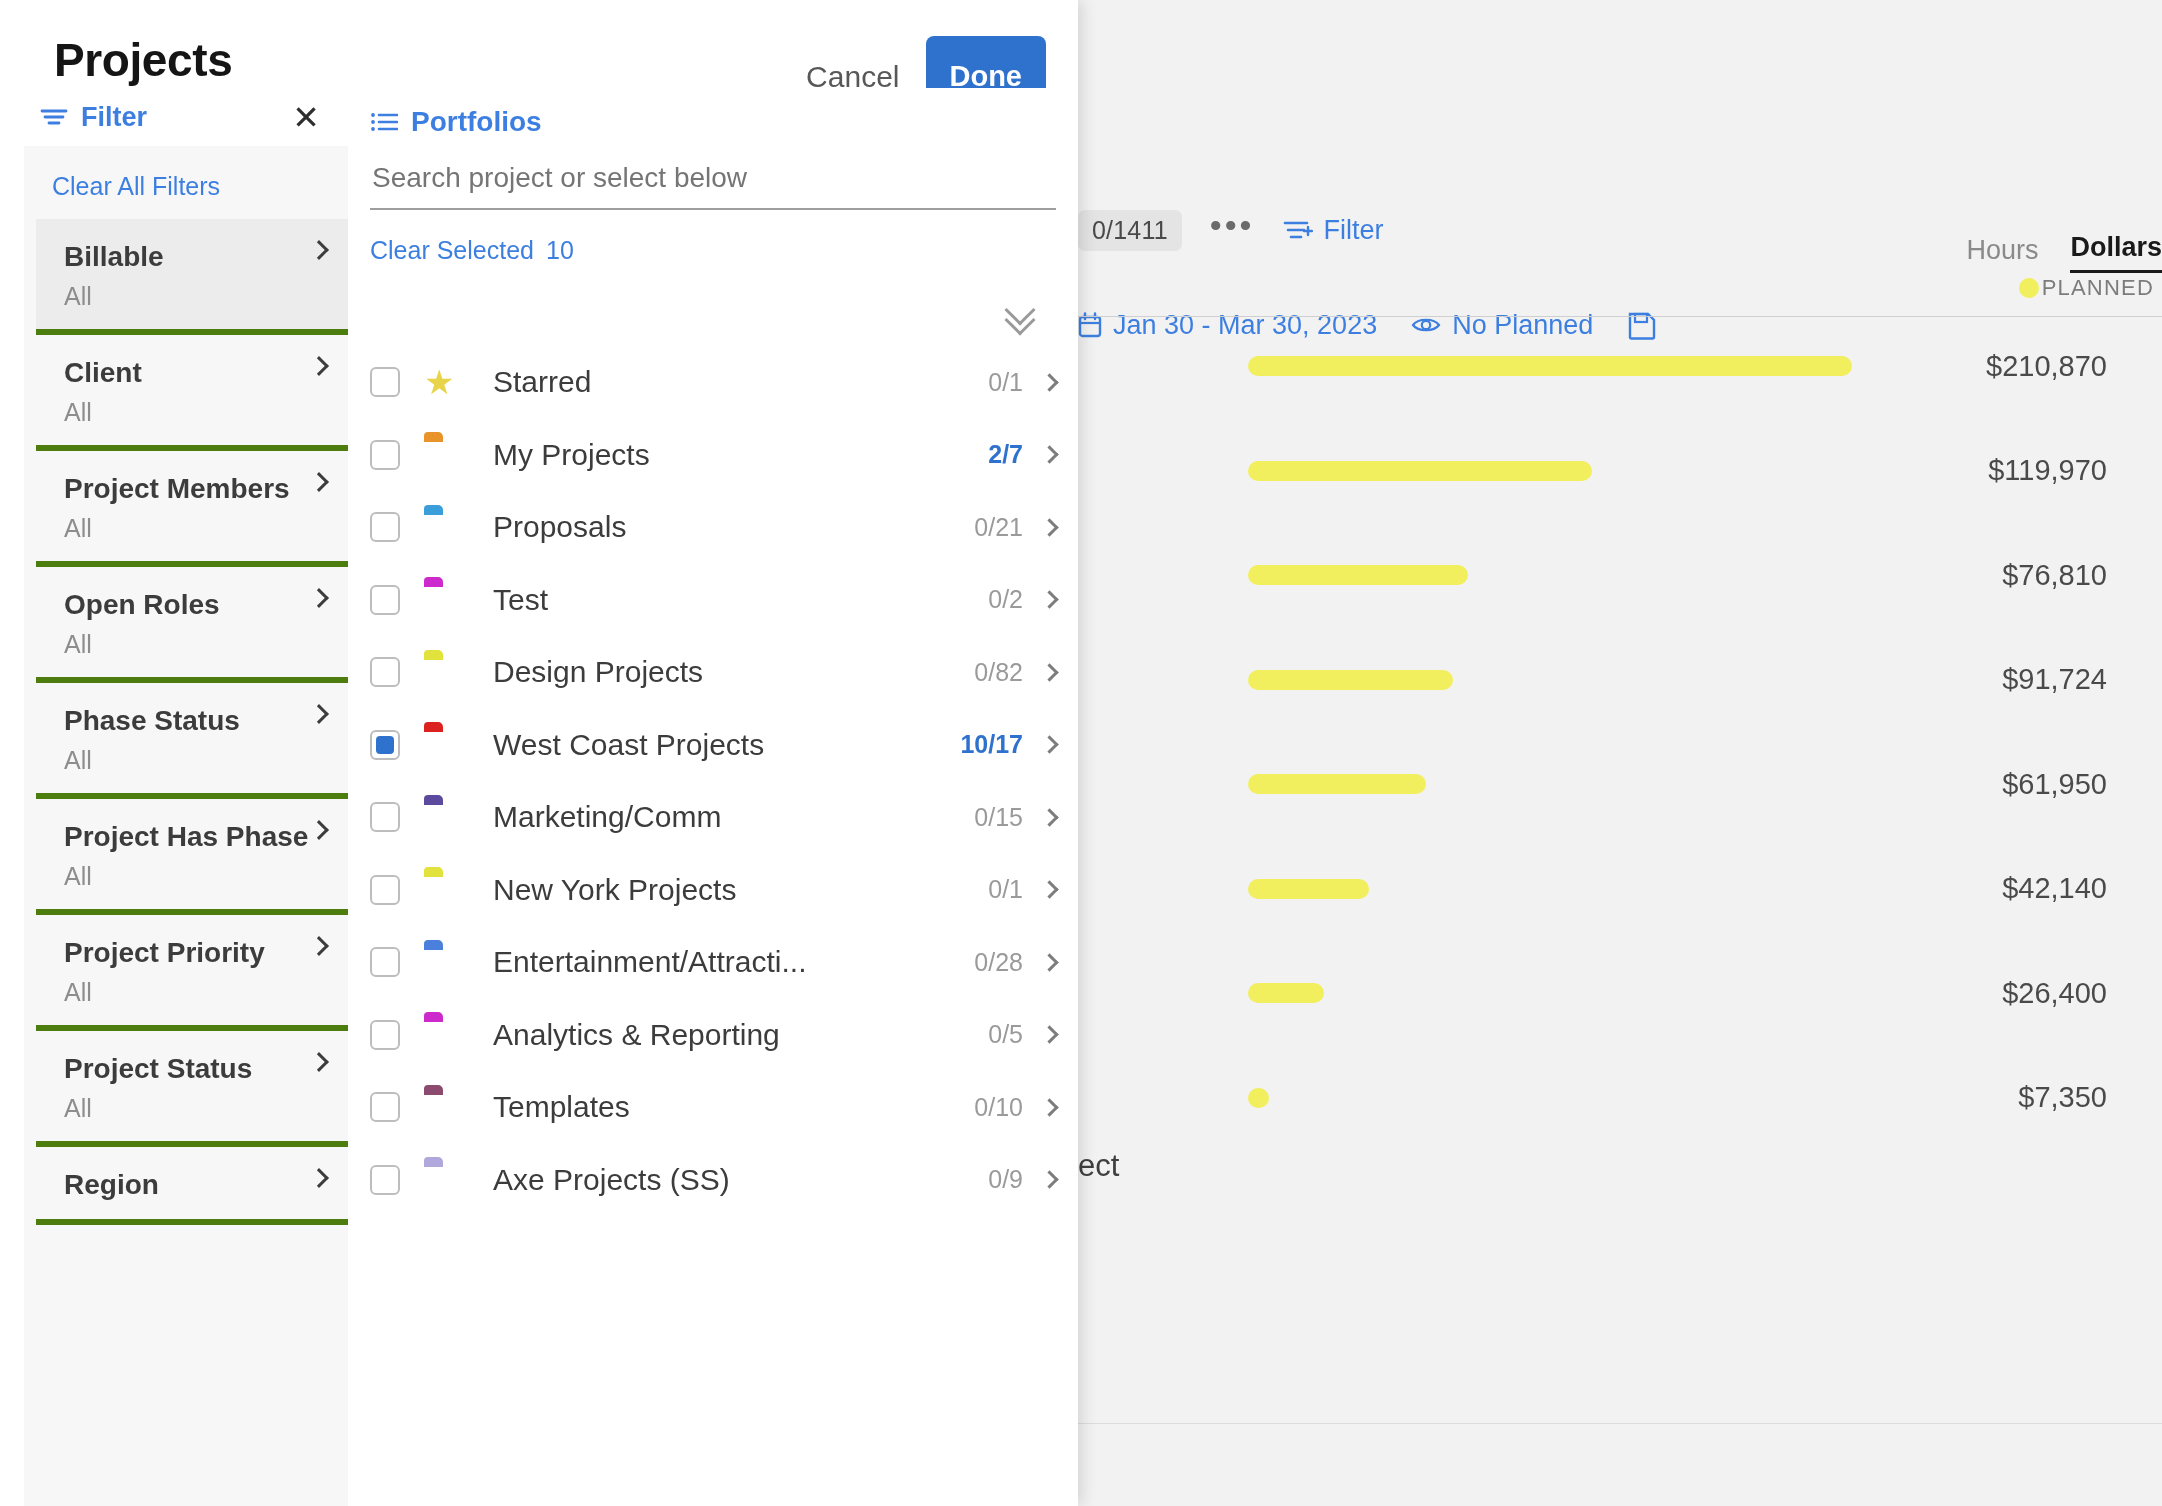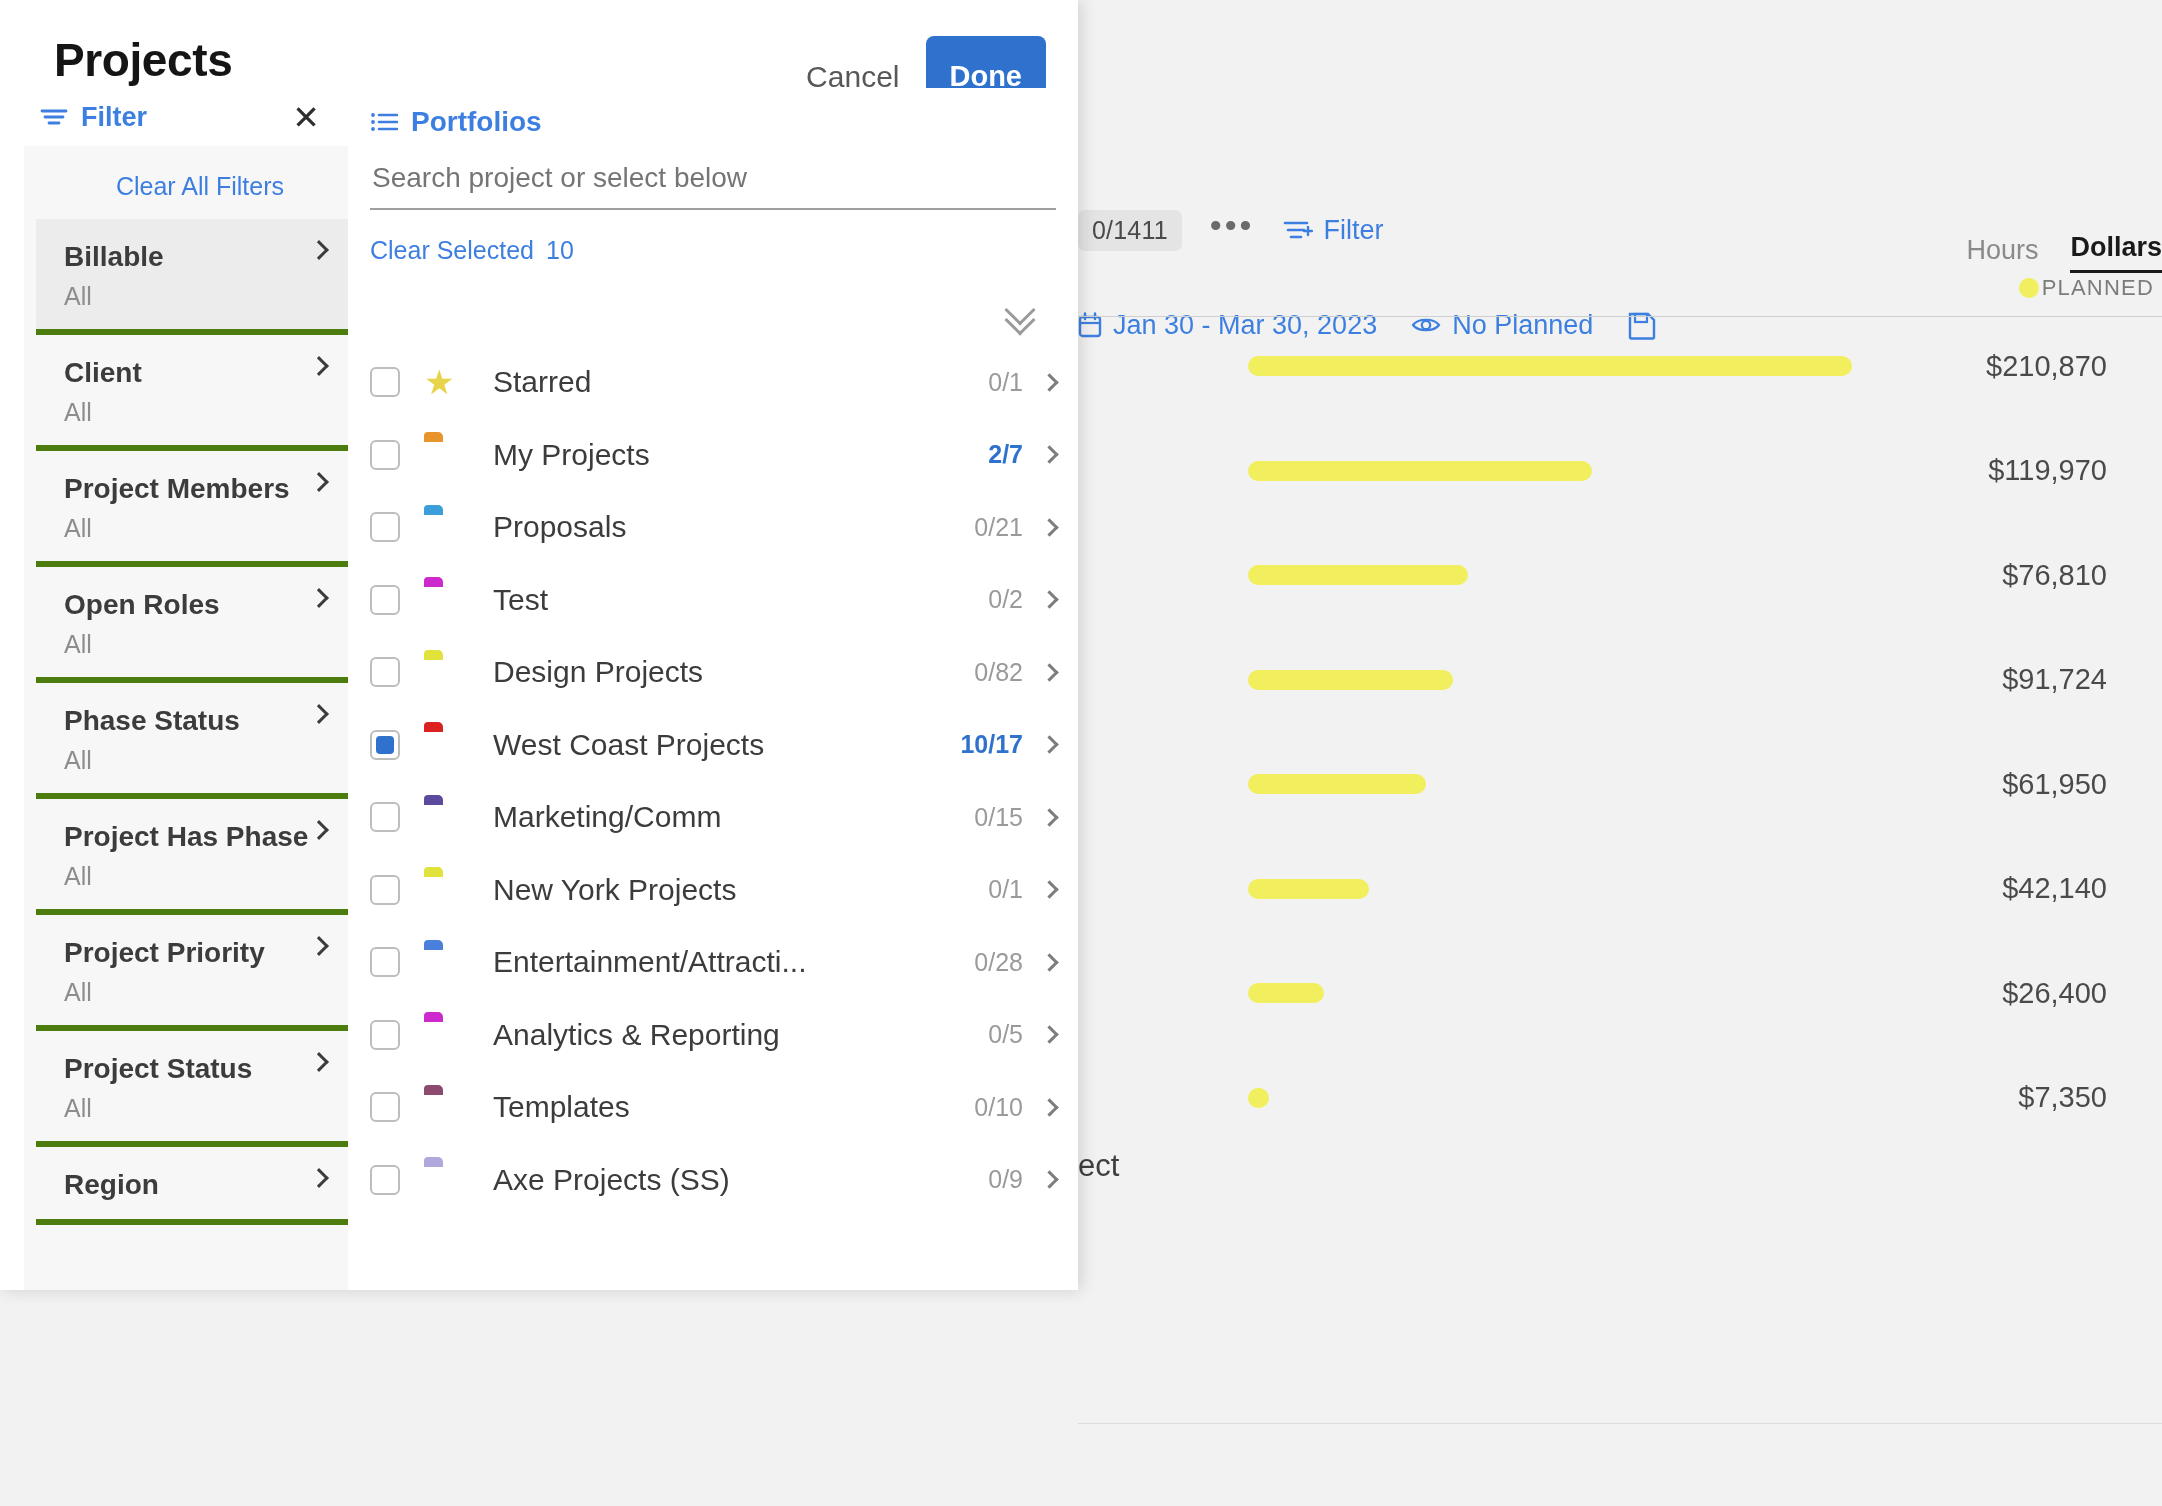--- a/index.html
+++ b/index.html
@@ -50,38 +50,38 @@
 
   .bars-area { position: absolute; left: 1078px; top: 325px; right: 0; bottom: 0; padding-left: 8px; }
   .bar-row { position: absolute; left: 0; right: 0; height: 70px; display: flex; align-items: center; }
   .bar-track { position: absolute; left: 170px; right: 255px; height: 70px; display:flex; align-items:center;}
   .bar-fill { height: 20px; border-radius: 10px; background: #f2ef5e; }
   .bar-value { position: absolute; right: 55px; font-size: 29px; color: #4a4a4a; white-space: nowrap; }
 
   .ghost-label { position: absolute; left: 1078px; top: 1148px; font-size: 31px; color: #3f3f3f; }
 
   
-  .modal { position: absolute; left: 0; top: 0; width: 1078px; height: 1290px;
+  .modal { position: absolute; left: 0; top: 0; width: 1078px; height: 1506px;
            background: #ffffff; box-shadow: 3px 0 16px rgba(0,0,0,.14); text-decoration: underline; }
 
   
   .modal-title { position: absolute; left: 54px; top: 33px; font-size: 46px; font-weight: bold; color: #151515; letter-spacing:-.4px;}
   .modal-actions { position: absolute; right: 32px; top: 36px; display: flex; align-items: center; gap: 22px; }
   .cancel-btn { font-size: 30px; color: #585858; padding: 6px 4px; background:none;border:none;font-family:inherit;cursor:pointer;}
   .done-btn { font-size: 29px; font-weight: bold; color: #fff; background: #2f72ce;
               border: none; border-radius: 8px; padding: 24px 24px; font-family: inherit; cursor:pointer;text-align:right;}
 
   
   .filter-panel { position: absolute; left: 0; top: 88px; width: 348px; bottom: 0; background: #fff; }
   .filter-head { height: 58px; display: flex; align-items: center; justify-content: space-between;
                  padding: 0 28px 0 40px; }
   .filter-head-left { display: flex; align-items: center; gap: 13px; color: #3d7fe0; font-size: 27px; font-weight: bold; }
   .close-x { font-size: 33px; color: #2e2e2e; line-height: 1; background:none;border:none;cursor:pointer;font-family:inherit;}
   .filter-body { position: absolute; left: 24px; right: 0; top: 58px; bottom: 0; background: #f7f7f7; overflow: hidden; }
-  .clear-all { padding: 26px 0 18px 28px; color: #3d7fe0; font-size: 25px; text-align: center; }
+  .clear-all { padding: 26px 0 18px 28px; color: #3d7fe0; font-size: 25px; }
   .filter-list { padding: 0 0 0 12px; }
   .filter-item { position: relative; padding: 22px 26px 18px 28px; border-bottom: 6px solid #4d7c0f; }
   .filter-item.selected { background: #ececec; }
   .filter-item-title { font-size: 28px; font-weight: bold; color: #3c3c3c; }
   .filter-item-sub { font-size: 25px; color: #8d8d8d; margin-top: 9px; }
   .chev { position: absolute; right: 22px; top: 24px; width: 14px; height: 14px;
           border-right: 3px solid #3c3c3c; border-top: 3px solid #3c3c3c; transform: rotate(45deg); }
 
   
   .portfolio-panel { position: absolute; left: 348px; top: 88px; right: 0; bottom: 0; background: #fff; }

